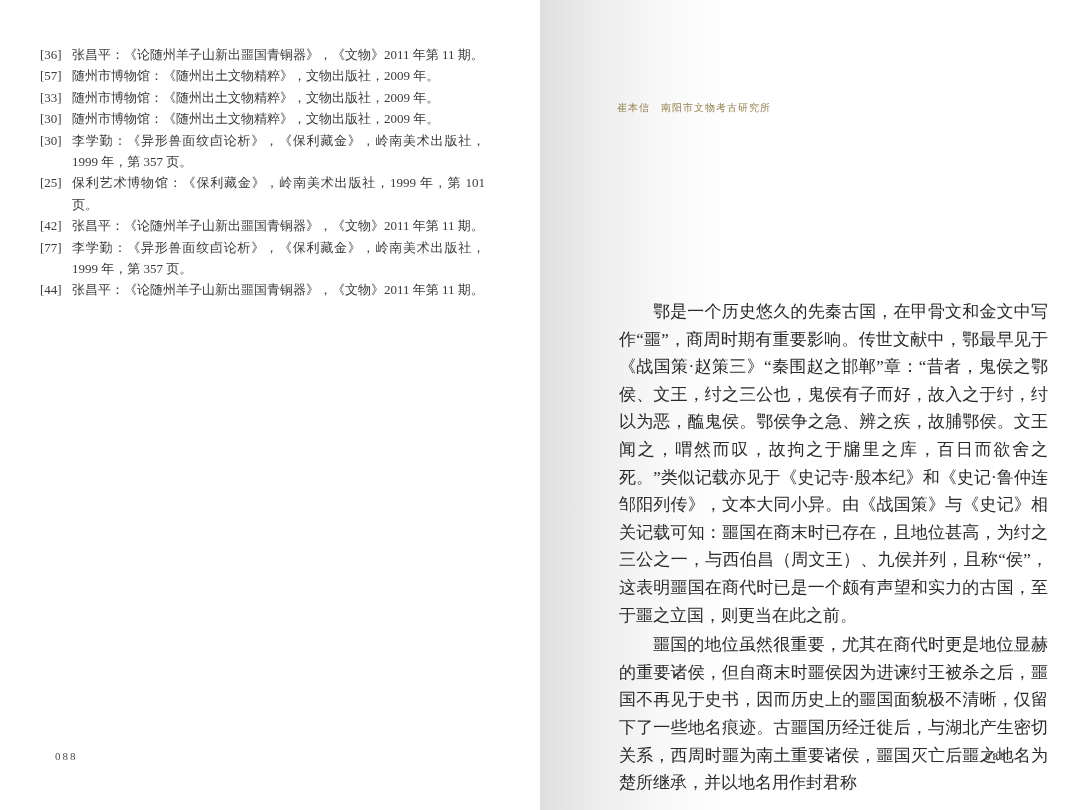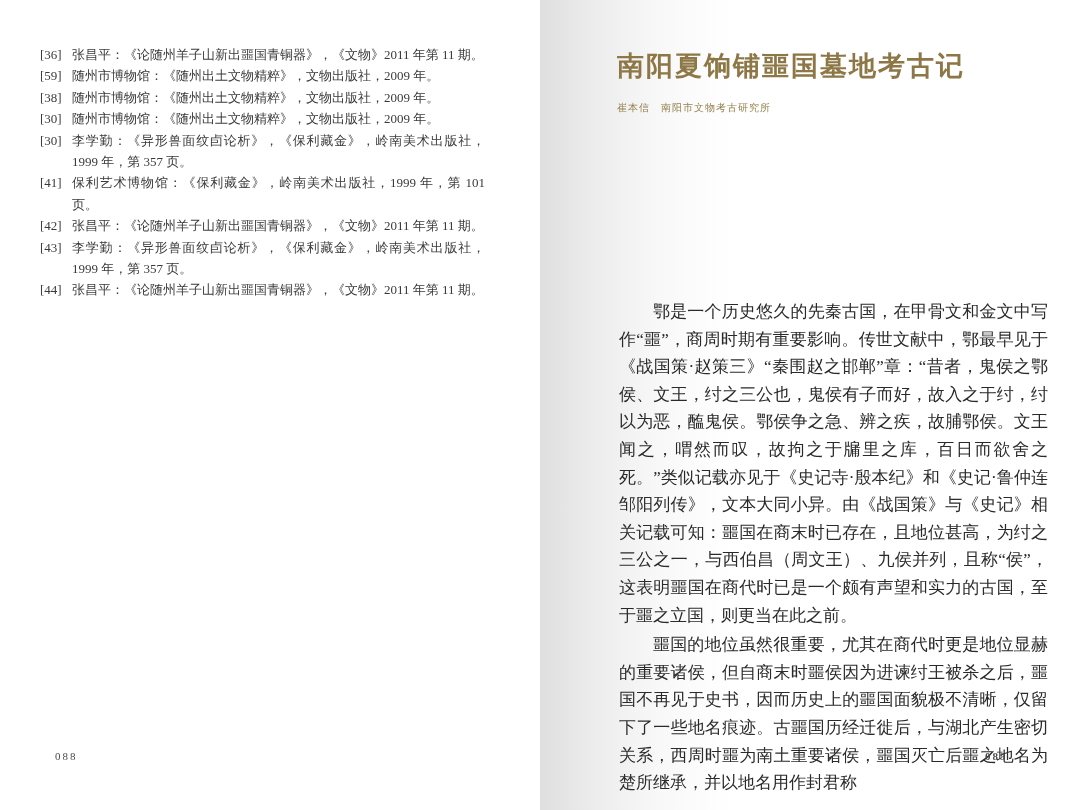--- a/index.html
+++ b/index.html
@@ -53,34 +53,33 @@
   .pagenum-right{left:445px;font-weight:bold;}
 </style>
 </head>
 <body>
 
 <div class="spread">
 
   <section class="page page-left">
     <div class="refs" id="refs-list">
         <div class="ref"><span class="ref-num">[36]</span><span>张昌平：《论随州羊子山新出噩国青铜器》，《文物》2011 年第 11 期。</span></div>
-        <div class="ref"><span class="ref-num">[59]</span><span>随州市博物馆：《随州出土文物精粹》，文物出版社，2009 年。</span></div>
-        <div class="ref"><span class="ref-num">[38]</span><span>随州市博物馆：《随州出土文物精粹》，文物出版社，2009 年。</span></div>
+        <div class="ref"><span class="ref-num">[57]</span><span>随州市博物馆：《随州出土文物精粹》，文物出版社，2009 年。</span></div>
+        <div class="ref"><span class="ref-num">[33]</span><span>随州市博物馆：《随州出土文物精粹》，文物出版社，2009 年。</span></div>
         <div class="ref"><span class="ref-num">[30]</span><span>随州市博物馆：《随州出土文物精粹》，文物出版社，2009 年。</span></div>
         <div class="ref"><span class="ref-num">[30]</span><span>李学勤：《异形兽面纹卣论析》，《保利藏金》，岭南美术出版社，1999 年，第 357 页。</span></div>
-        <div class="ref"><span class="ref-num">[41]</span><span>保利艺术博物馆：《保利藏金》，岭南美术出版社，1999 年，第 101 页。</span></div>
+        <div class="ref"><span class="ref-num">[25]</span><span>保利艺术博物馆：《保利藏金》，岭南美术出版社，1999 年，第 101 页。</span></div>
         <div class="ref"><span class="ref-num">[42]</span><span>张昌平：《论随州羊子山新出噩国青铜器》，《文物》2011 年第 11 期。</span></div>
-        <div class="ref"><span class="ref-num">[43]</span><span>李学勤：《异形兽面纹卣论析》，《保利藏金》，岭南美术出版社，1999 年，第 357 页。</span></div>
+        <div class="ref"><span class="ref-num">[77]</span><span>李学勤：《异形兽面纹卣论析》，《保利藏金》，岭南美术出版社，1999 年，第 357 页。</span></div>
         <div class="ref"><span class="ref-num">[44]</span><span>张昌平：《论随州羊子山新出噩国青铜器》，《文物》2011 年第 11 期。</span></div>
       </div>
     <div class="pagenum pagenum-left">088</div>
   </section>
 
   <section class="page page-right">
-    <h1 class="title">南阳夏饷铺噩国墓地考古记</h1>
     <div class="author">崔本信　南阳市文物考古研究所</div>
     <div class="bodytext" id="body-paragraphs">
         <p>鄂是一个历史悠久的先秦古国，在甲骨文和金文中写作“噩”，商周时期有重要影响。传世文献中，鄂最早见于《战国策·赵策三》“秦围赵之邯郸”章：“昔者，鬼侯之鄂侯、文王，纣之三公也，鬼侯有子而好，故入之于纣，纣以为恶，醢鬼侯。鄂侯争之急、辨之疾，故脯鄂侯。文王闻之，喟然而叹，故拘之于牖里之库，百日而欲舍之死。”类似记载亦见于《史记寺·殷本纪》和《史记·鲁仲连邹阳列传》，文本大同小异。由《战国策》与《史记》相关记载可知：噩国在商末时已存在，且地位甚高，为纣之三公之一，与西伯昌（周文王）、九侯并列，且称“侯”，这表明噩国在商代时已是一个颇有声望和实力的古国，至于噩之立国，则更当在此之前。</p>
         <p>噩国的地位虽然很重要，尤其在商代时更是地位显赫的重要诸侯，但自商末时噩侯因为进谏纣王被杀之后，噩国不再见于史书，因而历史上的噩国面貌极不清晰，仅留下了一些地名痕迹。古噩国历经迁徙后，与湖北产生密切关系，西周时噩为南土重要诸侯，噩国灭亡后噩之地名为楚所继承，并以地名用作封君称</p>
       </div>
     <div class="pagenum pagenum-right">089</div>
   </section>
 
 </div>
 

